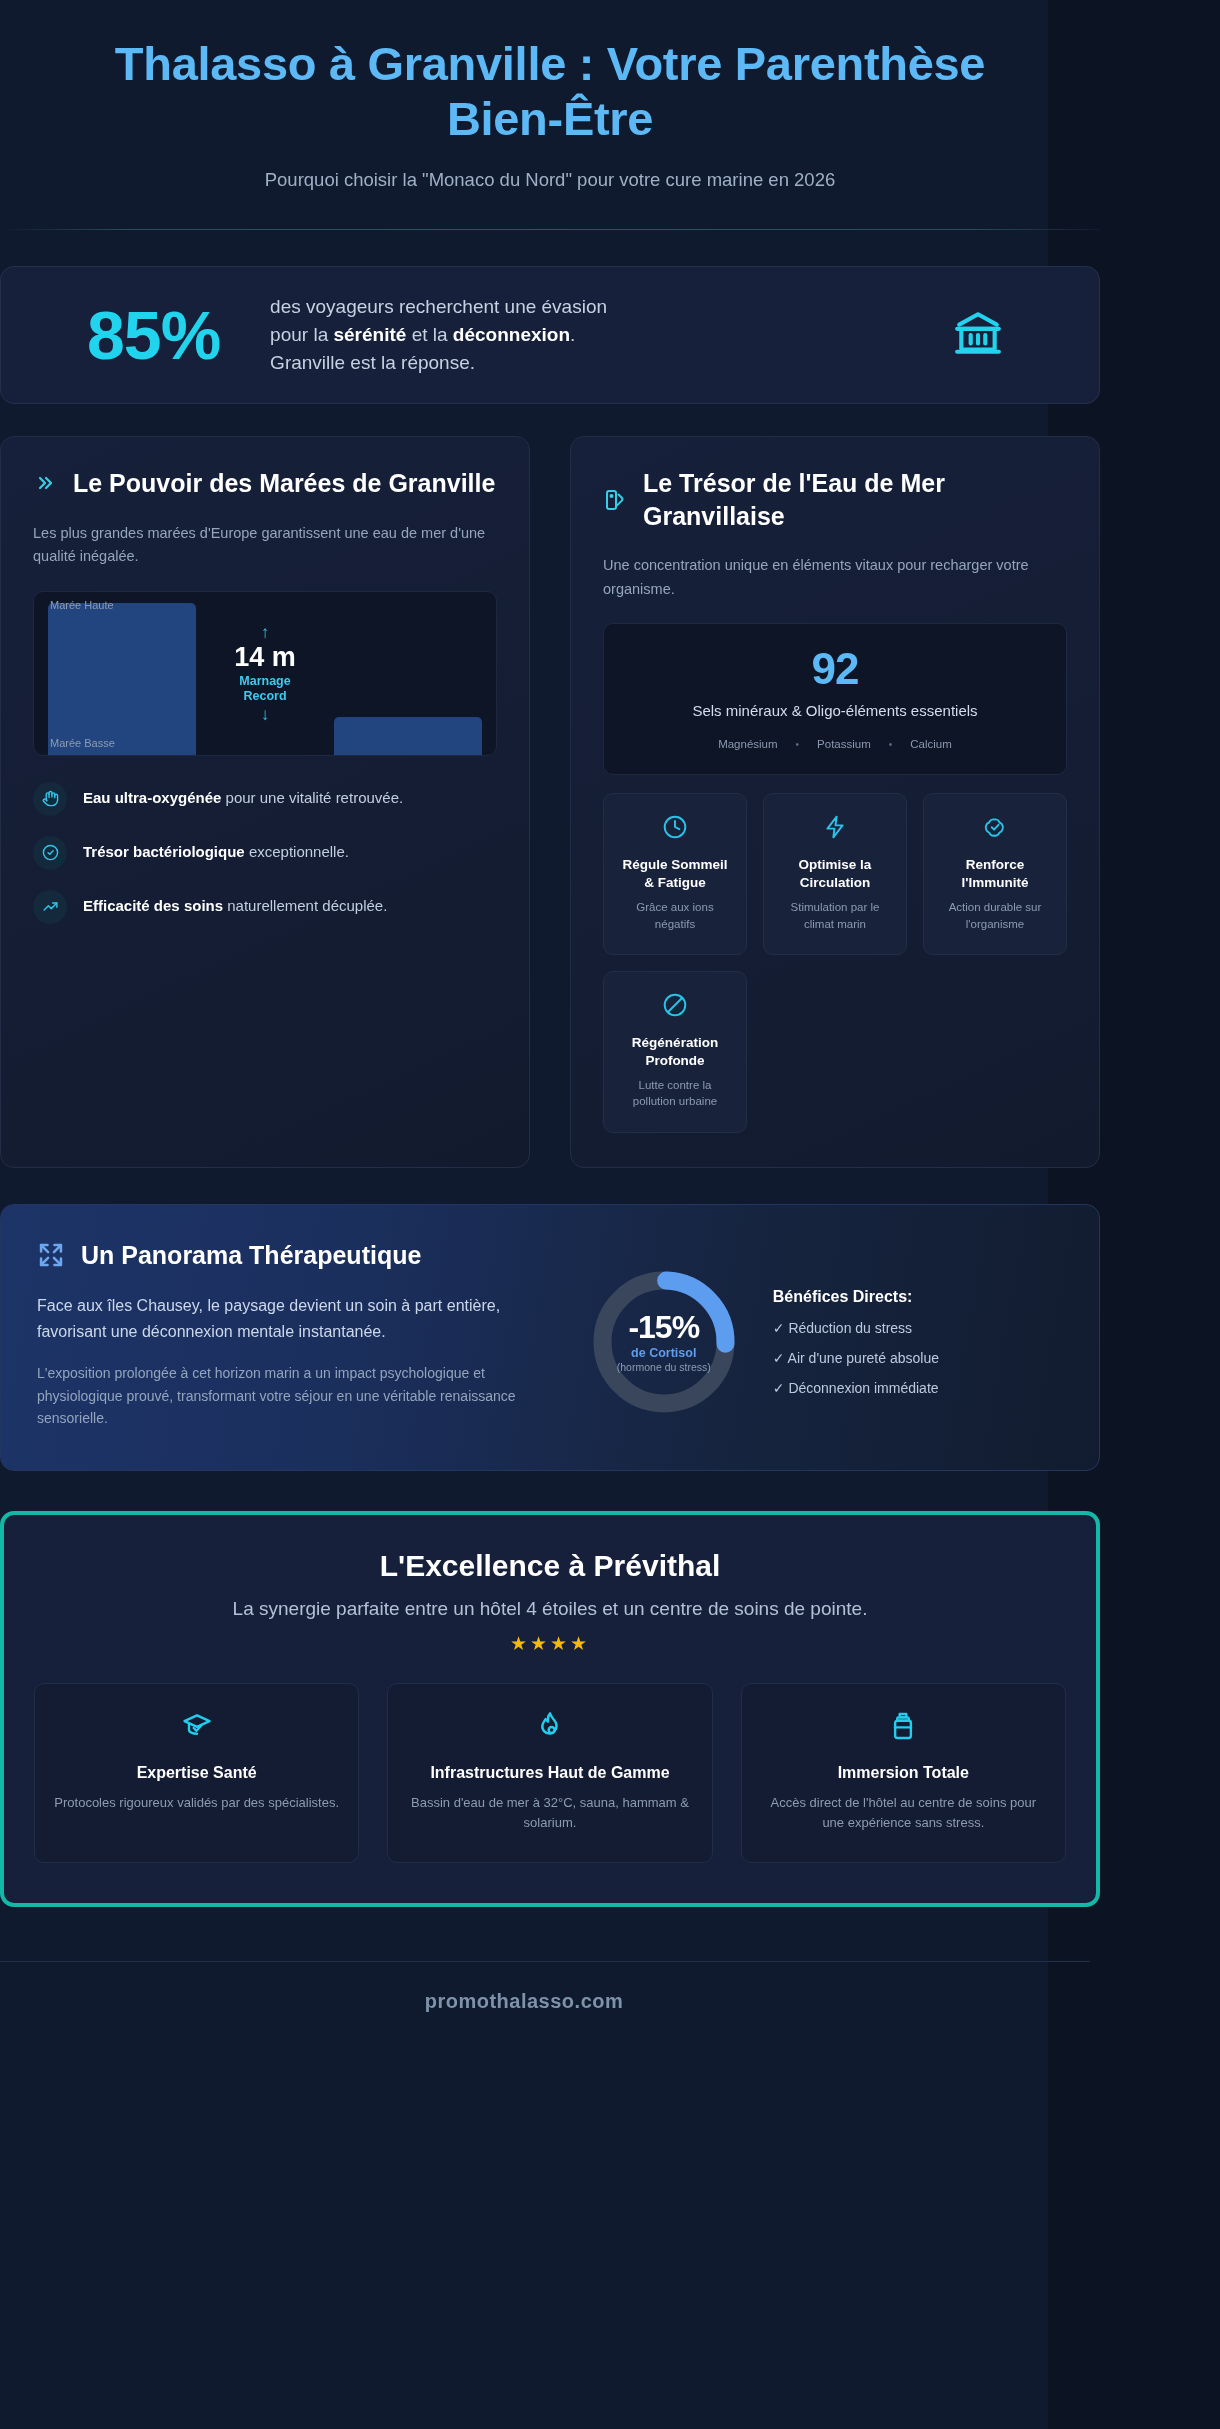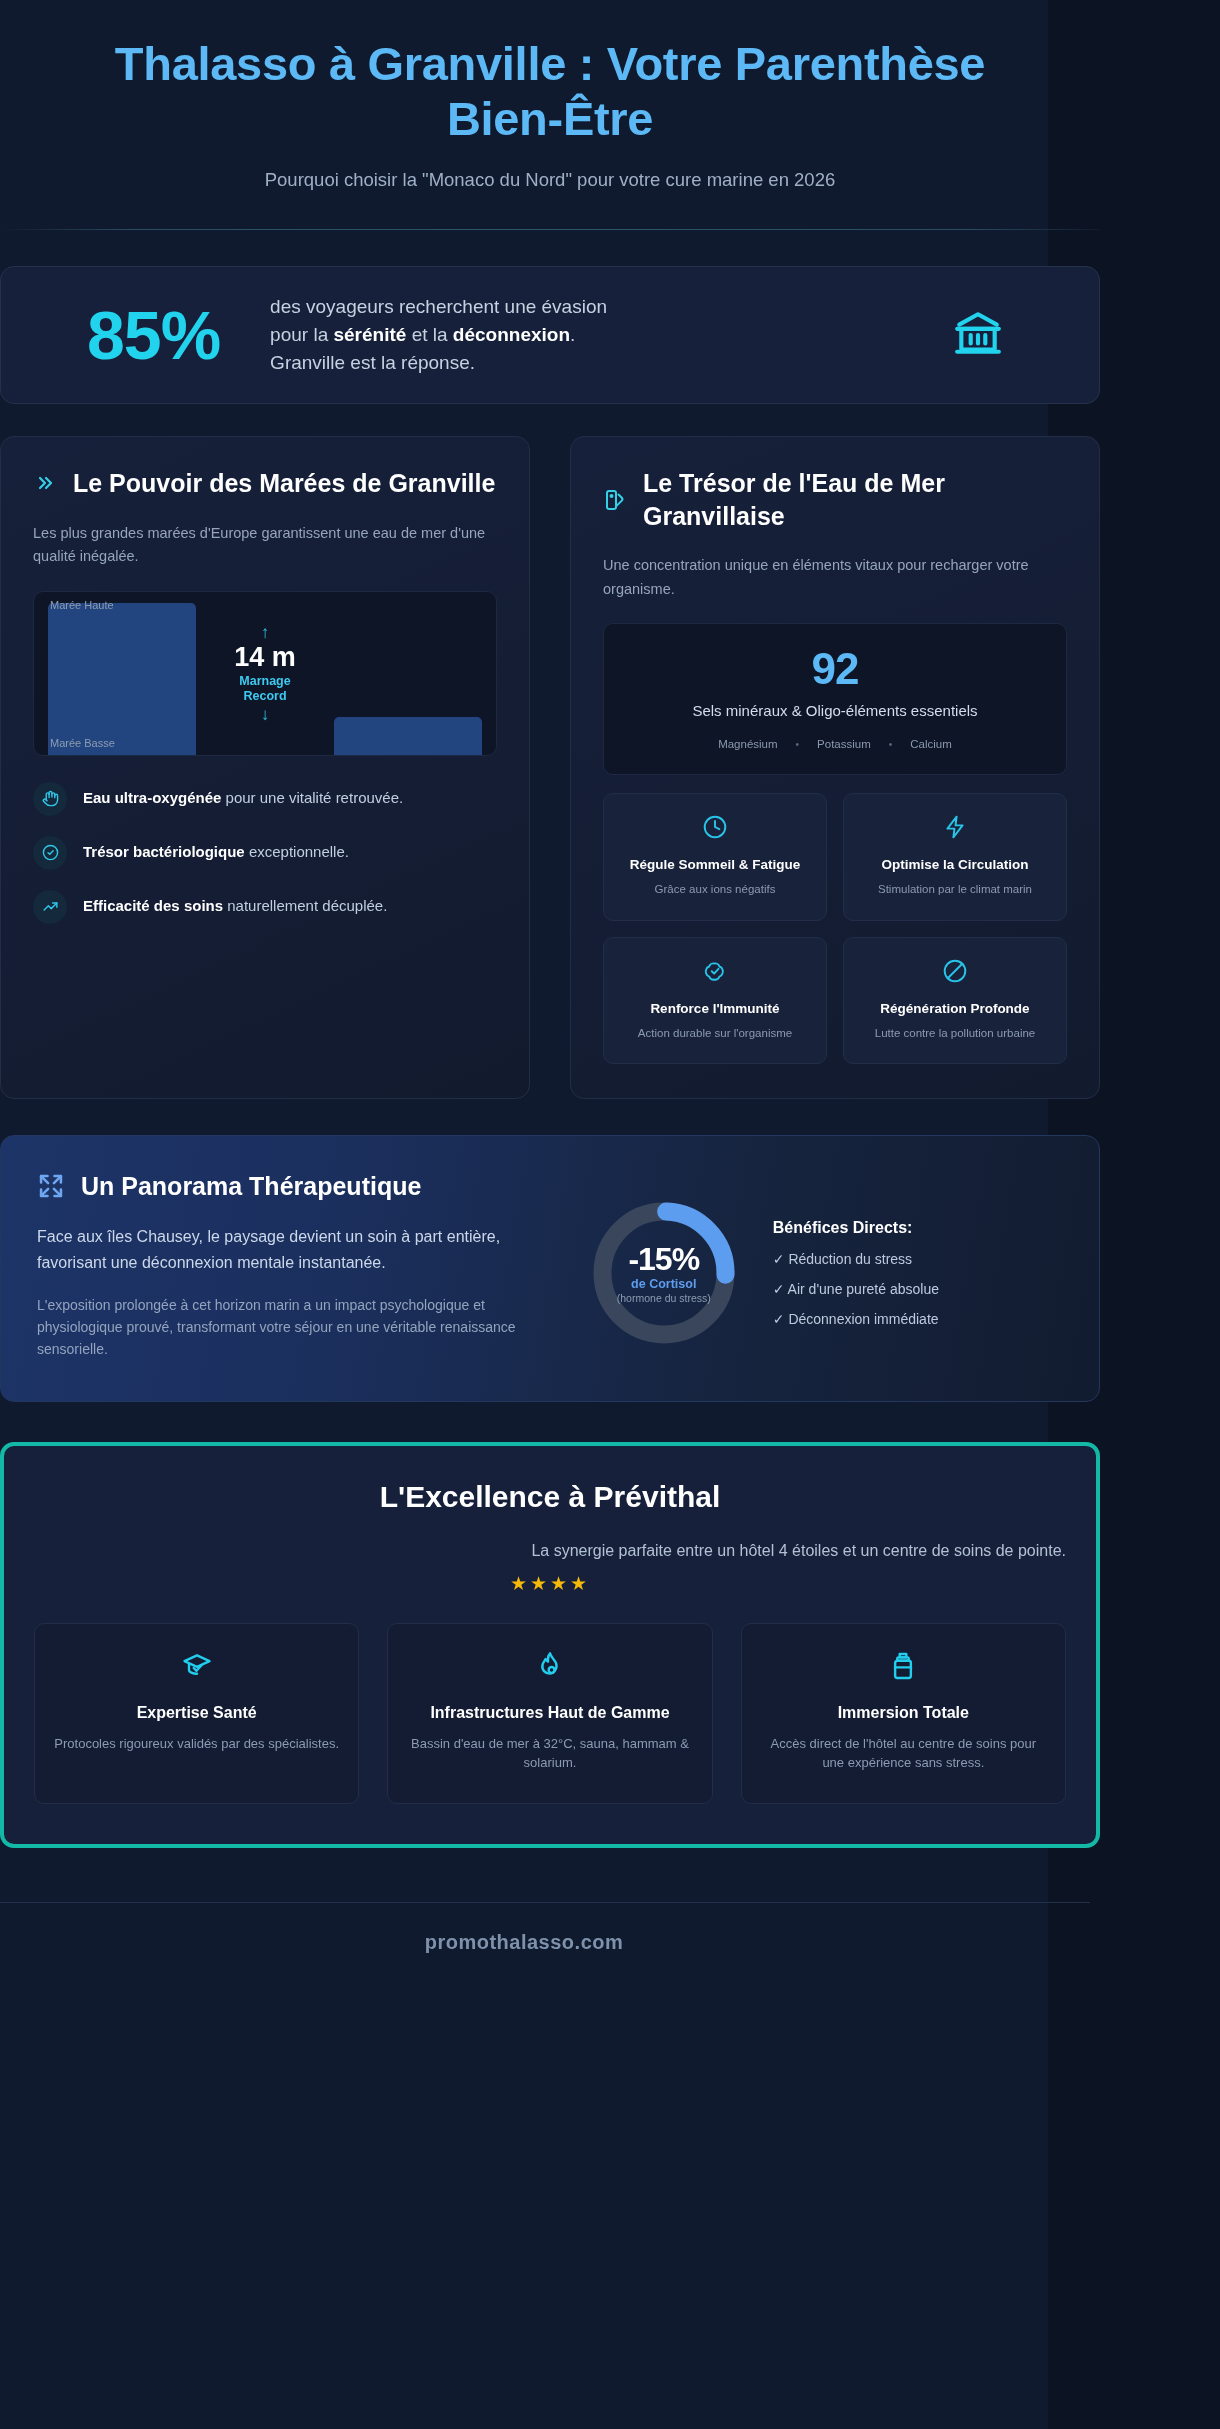--- a/index.html
+++ b/index.html
@@ -181,21 +181,21 @@
   }
   .mineral-list {
     margin-top: 16px; font-size: 11.5px; color: #8a99af;
     display: flex; justify-content: center; gap: 18px; align-items: center;
   }
   .mineral-dot { color: #5b6a80; font-size: 10px; }
 
   
   .ben-grid {
     margin-top: 18px;
-    display: grid; grid-template-columns: 1fr 1fr;
+    display: grid; grid-template-columns: 1fr 1fr 1fr;
     gap: 16px;
   }
   .ben-card {
     background: #18223b;
     border: 1px solid #222d47;
     border-radius: 10px;
     padding: 20px 14px 22px;
     text-align: center;
     display: flex; flex-direction: column; align-items: center;
   }
@@ -238,21 +238,21 @@
 
   
   .excel {
     margin-top: 40px;
     background: #16203a;
     border: 4px solid #14b8a6;
     border-radius: 14px;
     padding: 34px 30px 40px;
   }
   .excel-t { text-align: center; font-size: 30px; font-weight: 700; color: #ffffff; }
-  .excel-s { margin-top: 28px; text-align: right; font-size: 16px; color: #b3c1d5; }
+  .excel-s { margin-top: 15px; text-align: center; font-size: 19px; color: #b3c1d5; }
   .stars { margin-top: 12px; text-align: center; font-size: 19px; color: #f5b90b; letter-spacing: 3px; }
   .excel-grid {
     margin-top: 28px;
     display: grid; grid-template-columns: 1fr 1fr 1fr;
     gap: 28px;
   }
   .ex-card {
     background: #131c32;
     border: 1px solid #222d47;
     border-radius: 10px;

